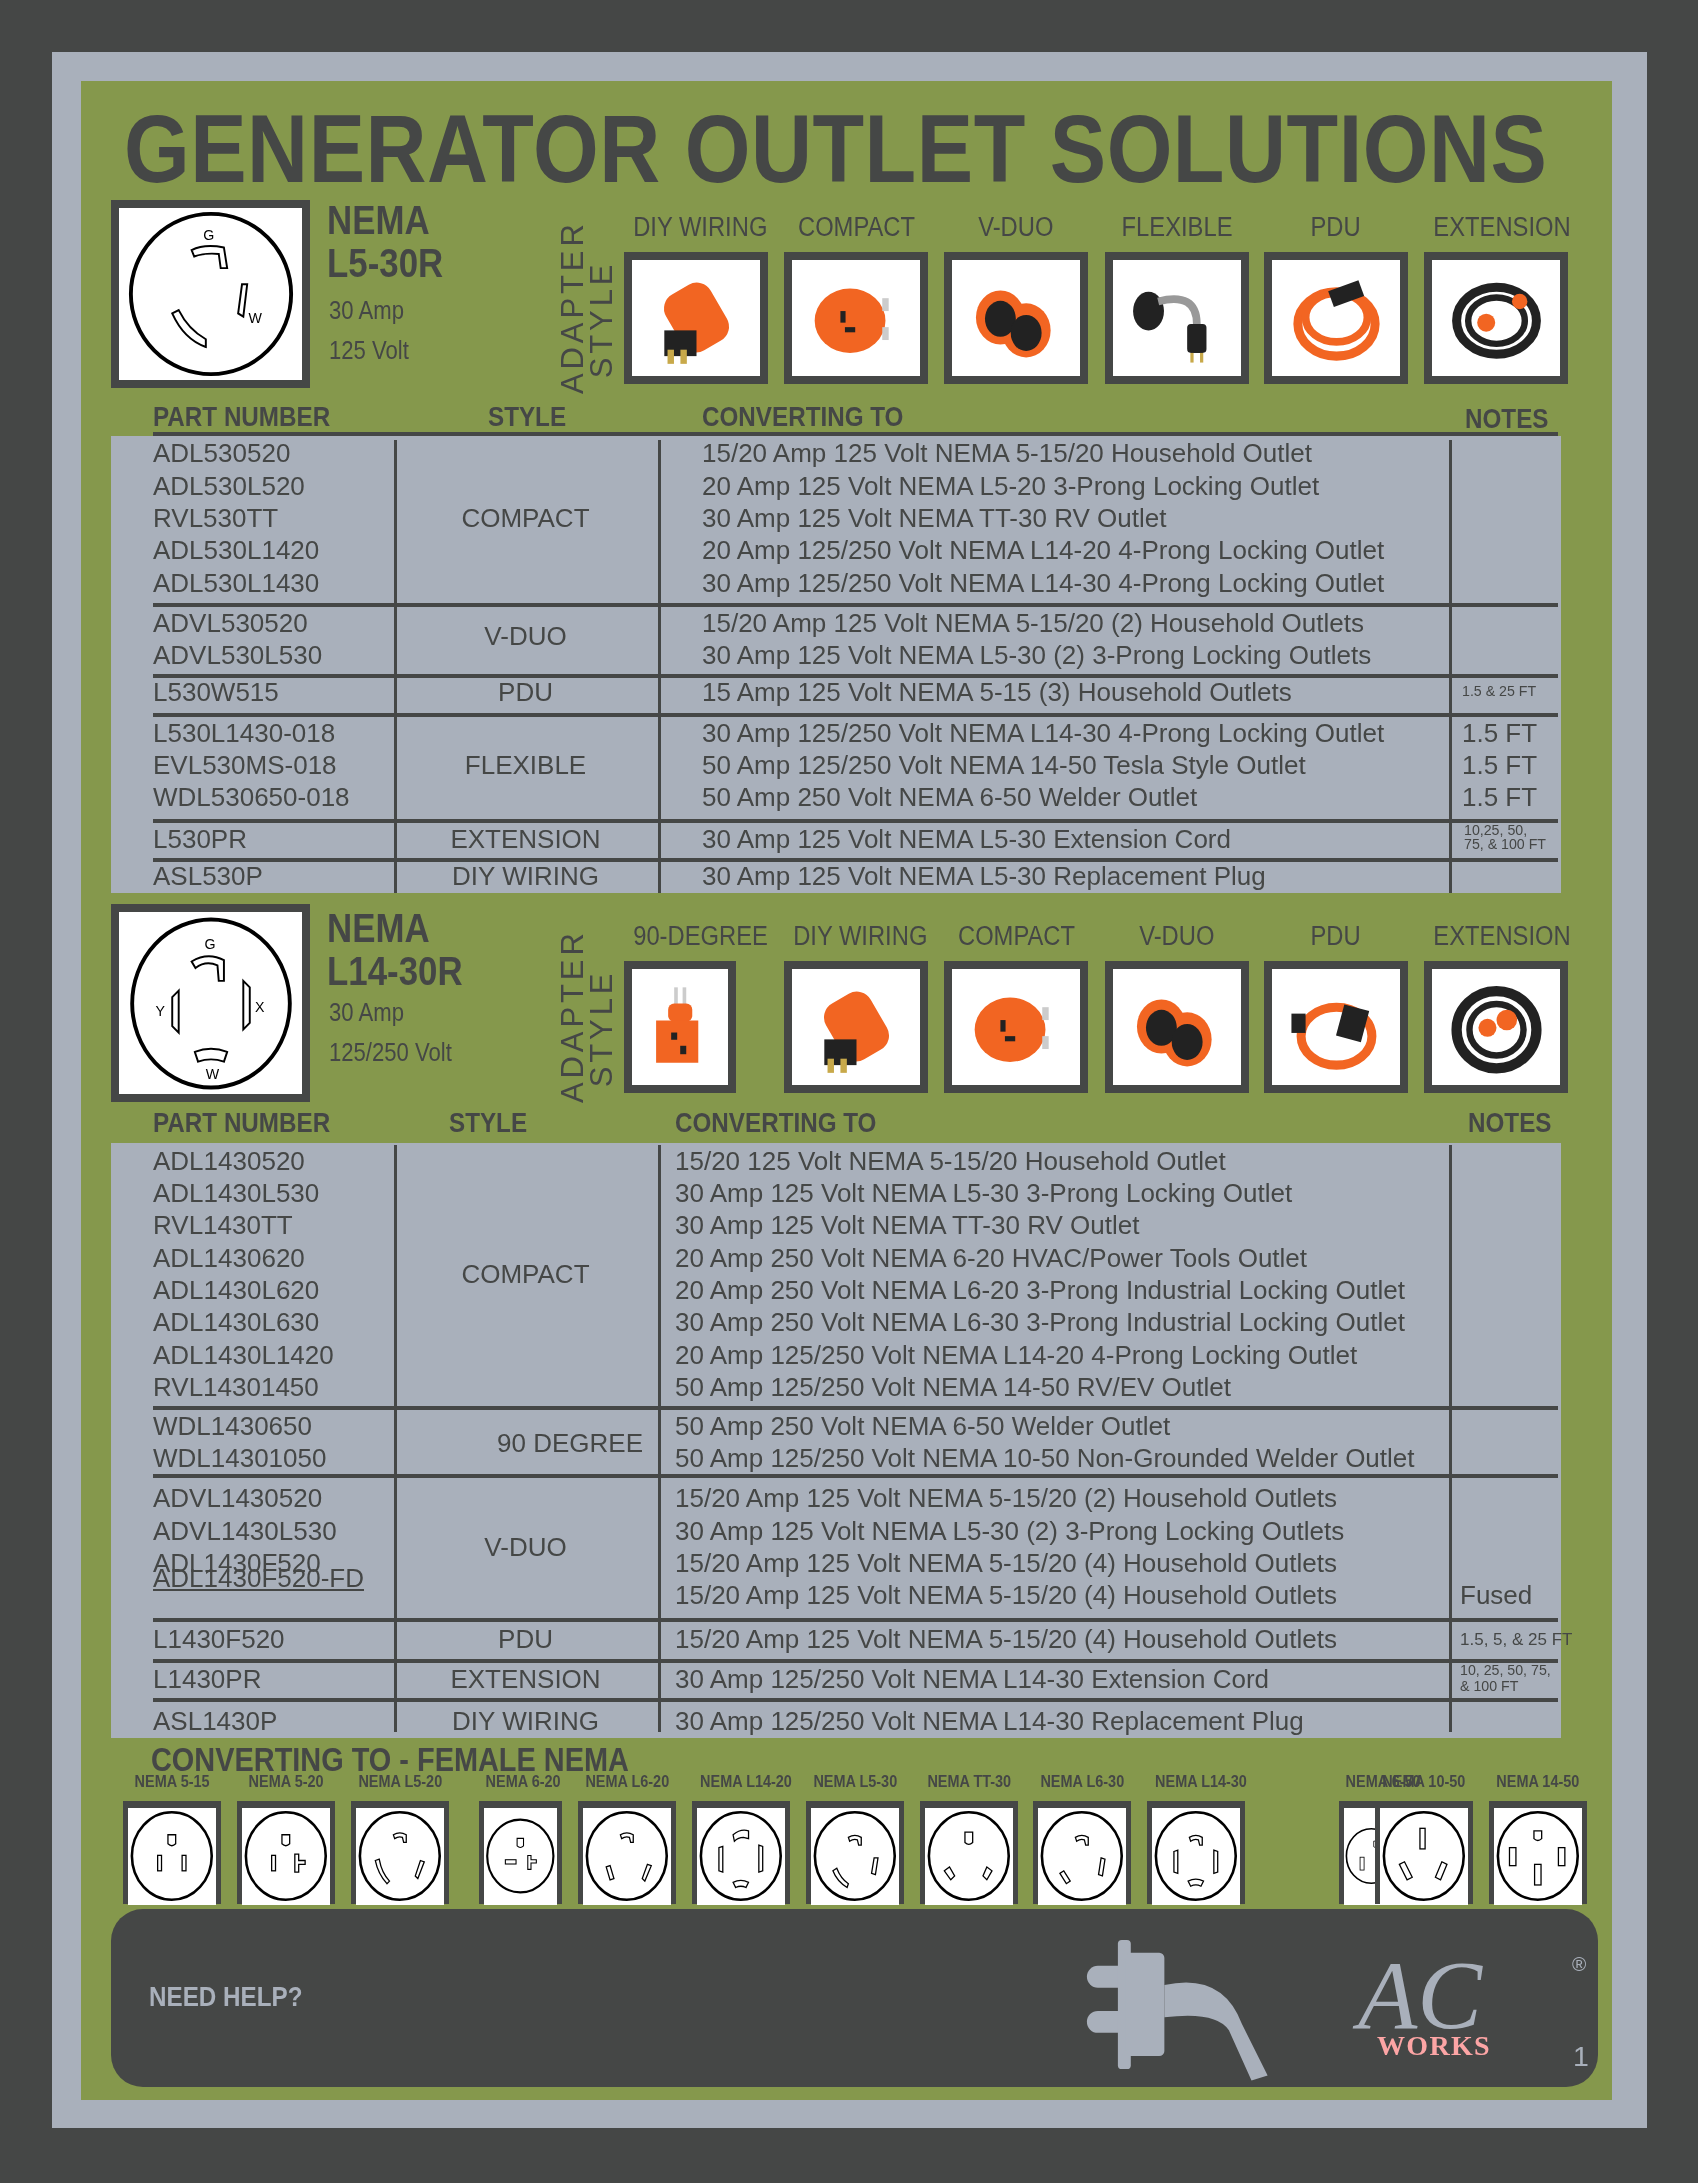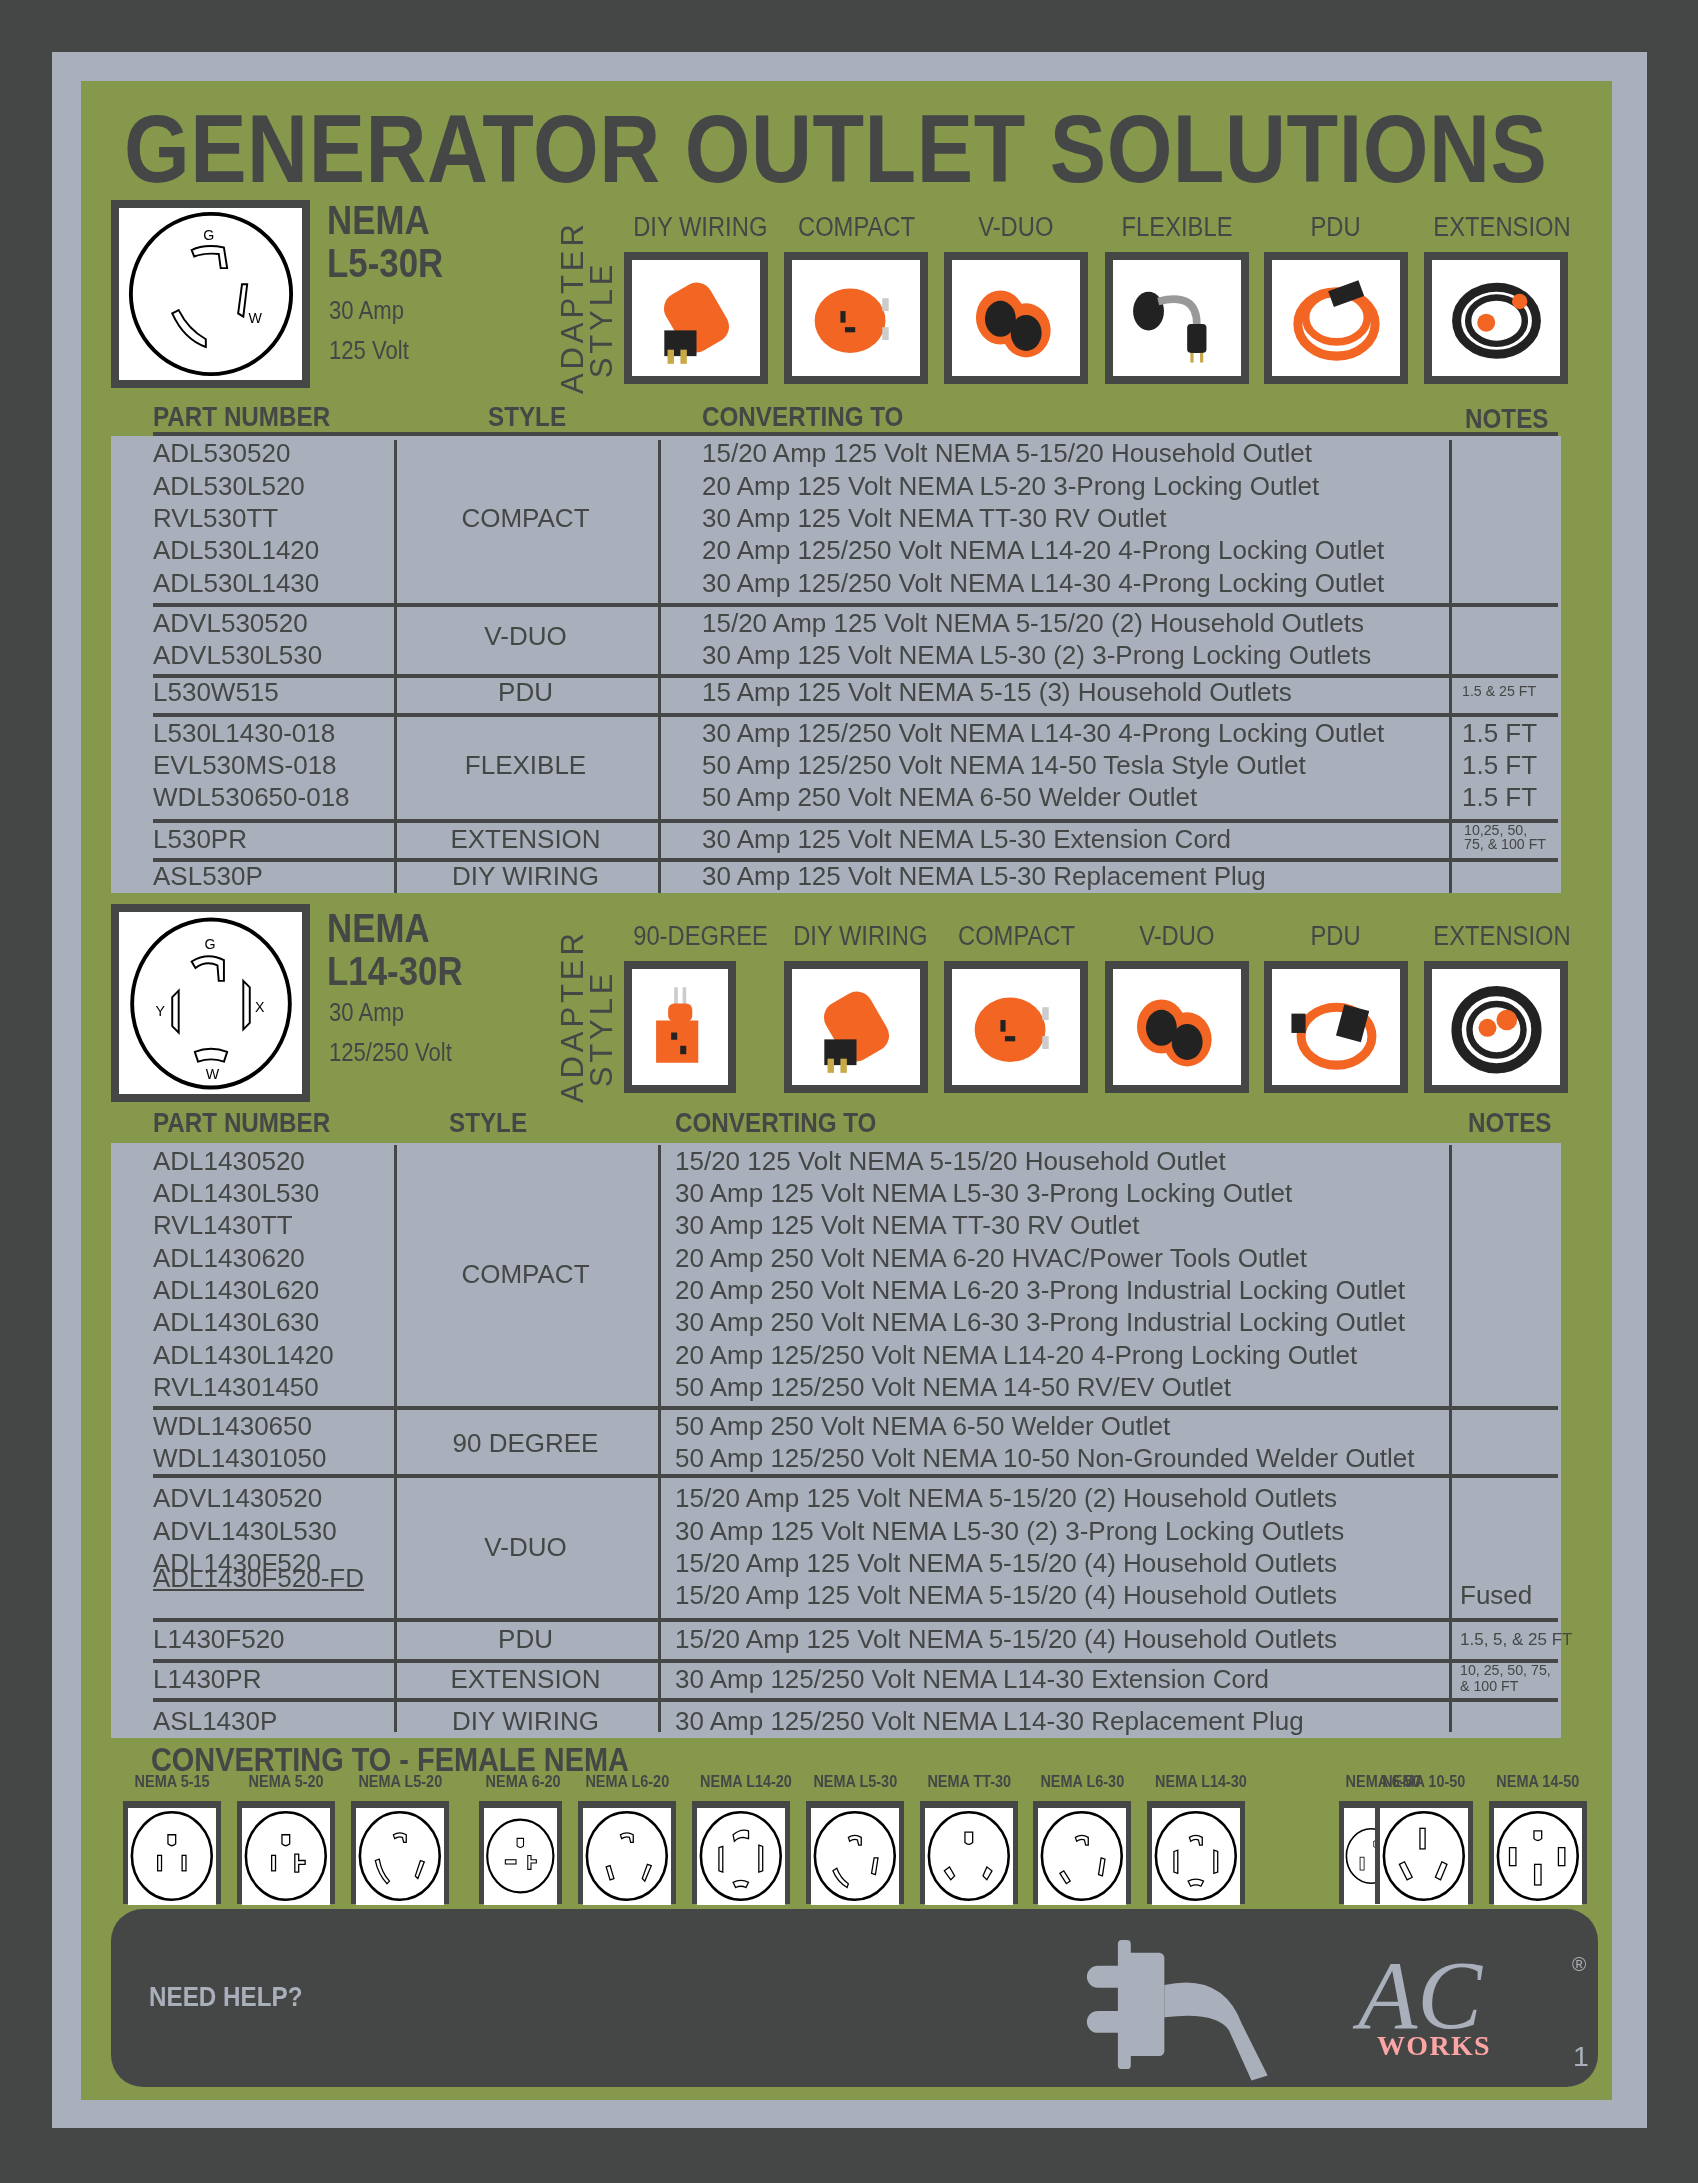--- a/index.html
+++ b/index.html
@@ -344,21 +344,21 @@
 <div class="cell" style="left:675px;top:1209px;">30 Amp 125 Volt NEMA TT-30 RV Outlet</div>
 <div class="cell" style="left:675px;top:1242px;">20 Amp 250 Volt NEMA 6-20 HVAC/Power Tools Outlet</div>
 <div class="cell" style="left:675px;top:1274px;">20 Amp 250 Volt NEMA L6-20 3-Prong Industrial Locking Outlet</div>
 <div class="cell" style="left:675px;top:1306px;">30 Amp 250 Volt NEMA L6-30 3-Prong Industrial Locking Outlet</div>
 <div class="cell" style="left:675px;top:1339px;">20 Amp 125/250 Volt NEMA L14-20 4-Prong Locking Outlet</div>
 <div class="cell" style="left:675px;top:1371px;">50 Amp 125/250 Volt NEMA 14-50 RV/EV Outlet</div>
 <div class="hline" style="left:153px;top:1406px;width:1405px;"></div>
 
 <div class="cell" style="left:153px;top:1410px;">WDL1430650</div>
 <div class="cell" style="left:153px;top:1442px;">WDL14301050</div>
-<div class="cell style" style="left:396px;top:1427px;">90 DEGREE</div>
+<div class="cell style" style="left:384px;top:1427px;text-align:right;">90 DEGREE</div>
 <div class="cell" style="left:675px;top:1410px;">50 Amp 250 Volt NEMA 6-50 Welder Outlet</div>
 <div class="cell" style="left:675px;top:1442px;">50 Amp 125/250 Volt NEMA 10-50 Non-Grounded Welder Outlet</div>
 <div class="hline" style="left:153px;top:1474px;width:1405px;"></div>
 
 <div class="cell" style="left:153px;top:1482px;">ADVL1430520</div>
 <div class="cell" style="left:153px;top:1515px;text-align:center;">ADVL1430L530</div>
 <div class="cell" style="left:153px;top:1547px;">ADL1430F520</div>
 <div class="cell" style="left:153px;top:1562px;text-decoration:underline;">ADL1430F520-FD</div>
 <div class="cell style" style="left:396px;top:1531px;">V-DUO</div>
 <div class="cell" style="left:675px;top:1482px;">15/20 Amp 125 Volt NEMA 5-15/20 (2) Household Outlets</div>

